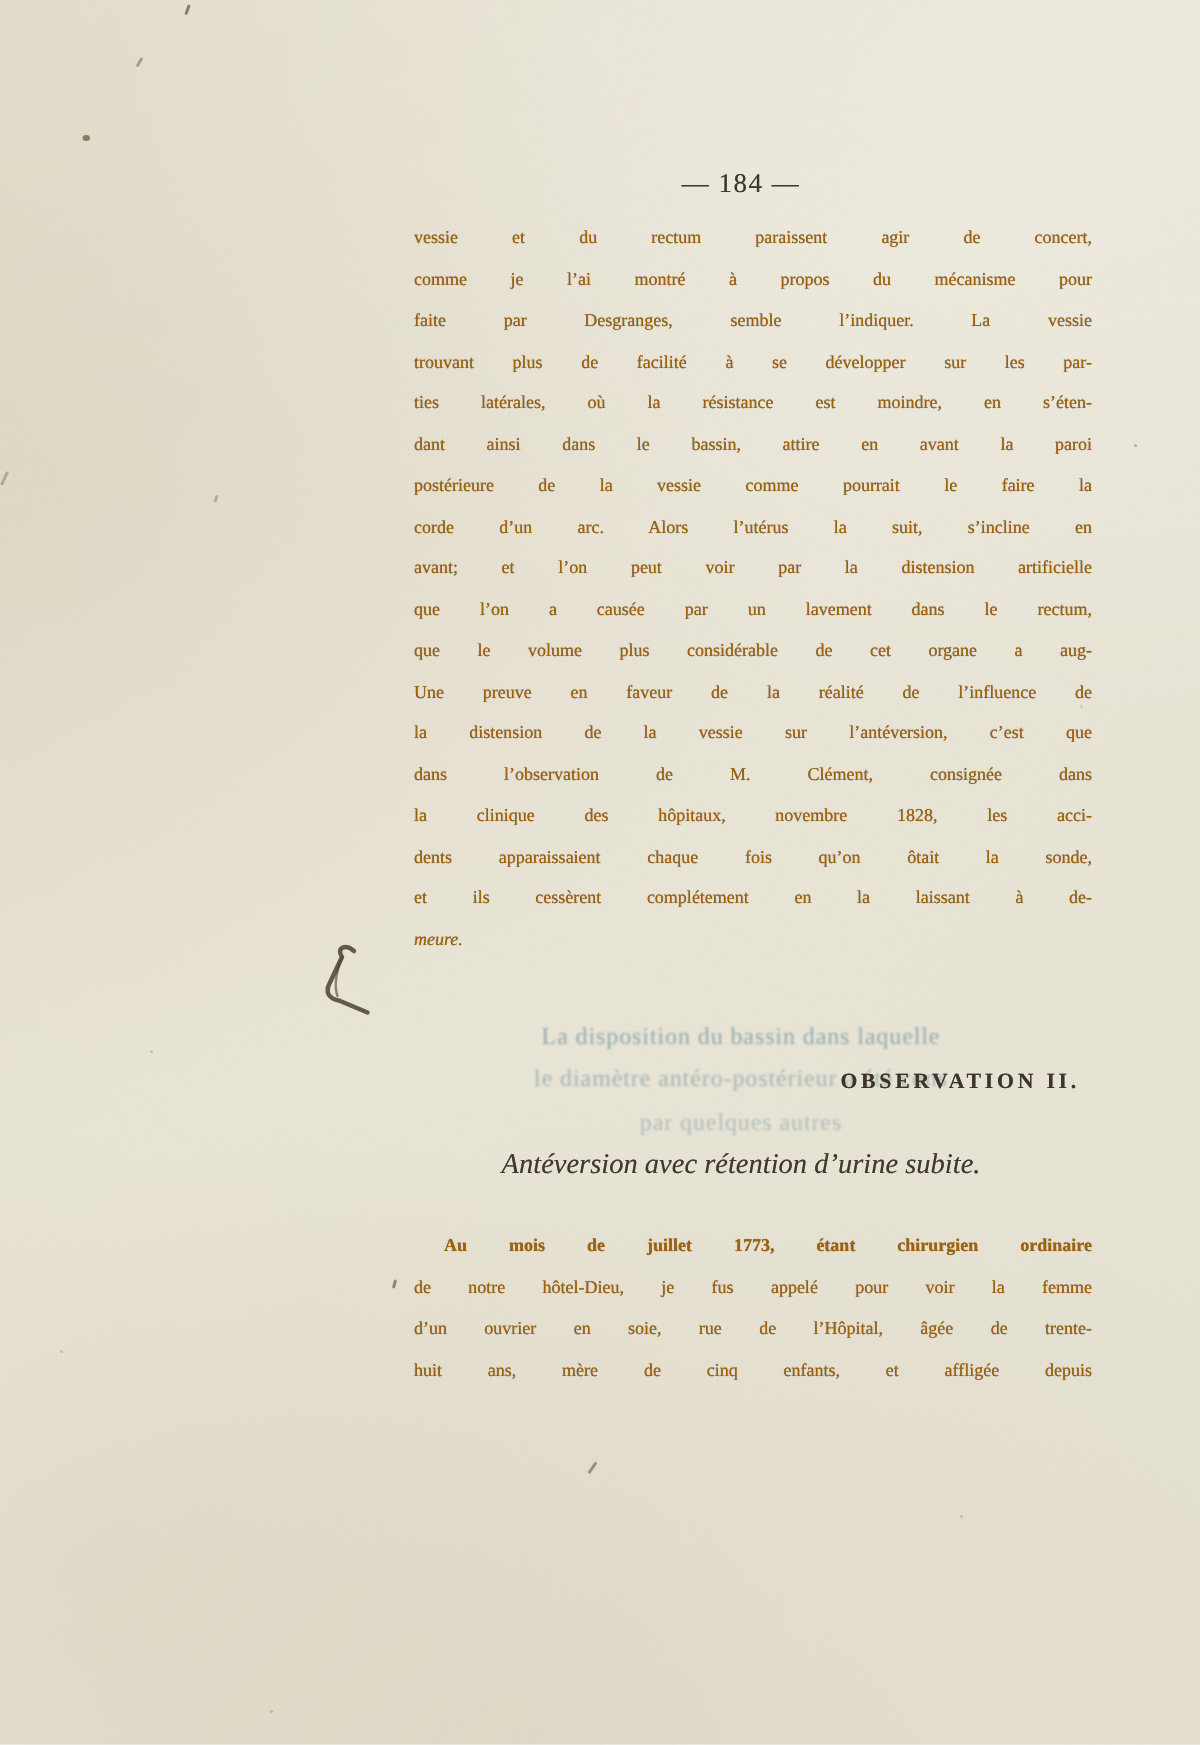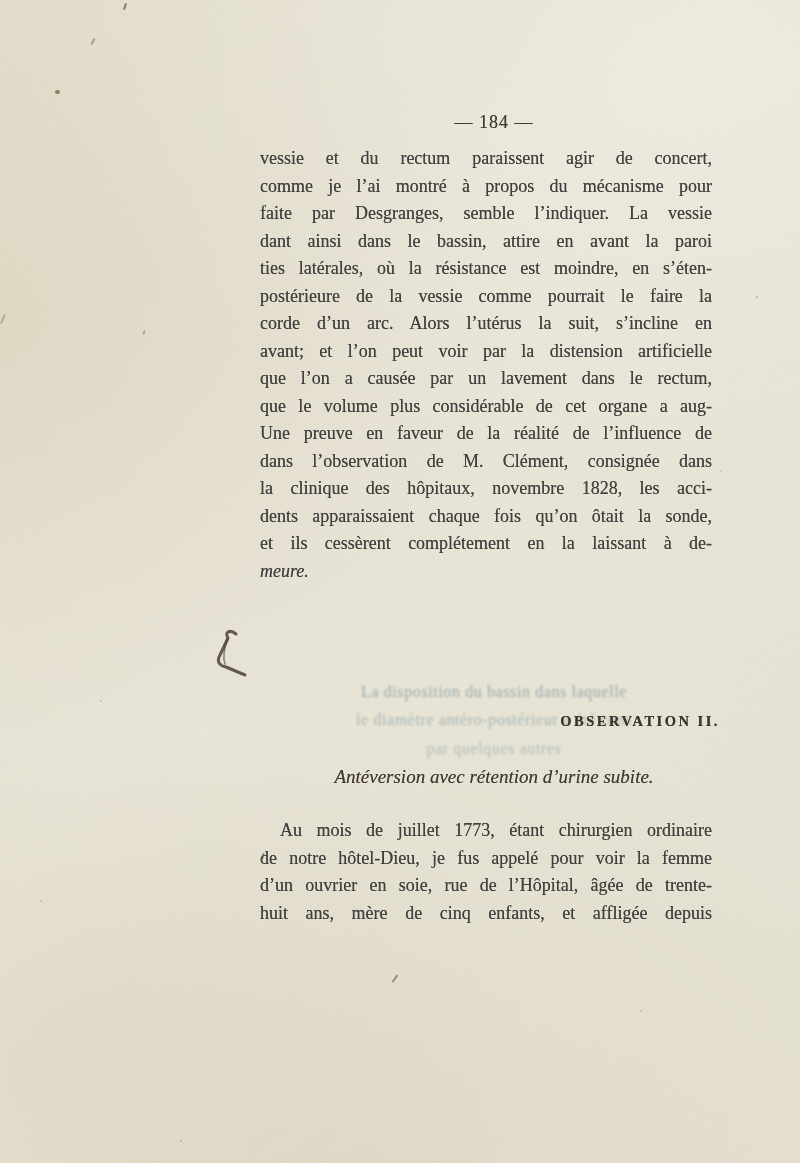--- a/index.html
+++ b/index.html
@@ -20,27 +20,27 @@
   }
   .grain { position:absolute; inset:0; pointer-events:none; mix-blend-mode:multiply; }
 
   .textcol { color:#3e382c; }
   .pagenum {
     position:absolute; left:268px; top:112px; width:452px;
     text-align:center; font-size:18px; letter-spacing:1px;
     color:#3e382c; text-shadow:0 0 0.4px rgba(62,56,44,0.65);
   }
   .para {
-    position:absolute; left:260px; width:452px;
-    font-size:18px; line-height:27.5px;
-    color:#404040; text-shadow:0 0 0.45px rgba(62,56,44,0.7);
+    position:absolute; left:276px; width:452px;
+    font-size:12px; line-height:27.5px;
+    color:#a16207; text-shadow:0 0 0.45px rgba(62,56,44,0.7);
   }
   #para1 { top:145px; }
   #para2 { top:817px; }
-  #para2 .line:first-child { text-indent:20px; }
+  #para2 .line:first-child { text-indent:20px;font-weight:bold; }
   .line { text-align:justify; text-align-last:justify; }
   .line.lastline { text-align-last:left;font-style:italic; }
 
   .obs-heading {
     position:absolute; left:268px; top:713px; width:452px;
     text-align:right; font-weight:bold; font-size:14.5px;
     letter-spacing:2.5px; color:#3b352a;
     text-shadow:0 0 0.4px rgba(59,53,42,0.7);
   }
   .obs-subtitle {
@@ -94,28 +94,30 @@
 <div class="ghost g2">le diamètre antéro-postérieur a été cons</div>
 <div class="ghost g3">par quelques autres</div>
 
 <div class="textcol">
   <div class="pagenum">— 184 —</div>
 
   <div class="para" id="para1">
       <div class="line">vessie et du rectum paraissent agir de concert,</div>
       <div class="line">comme je l’ai montré à propos du mécanisme pour</div>
       <div class="line">faite par Desgranges, semble l’indiquer. La vessie</div>
+      <div class="line">trouvant plus de facilité à se développer sur les par-</div>
+      <div class="line">ties latérales, où la résistance est moindre, en s’éten-</div>
       <div class="line">dant ainsi dans le bassin, attire en avant la paroi</div>
-      <div class="line">ties latérales, où la résistance est moindre, en s’éten-</div>
       <div class="line">postérieure de la vessie comme pourrait le faire la</div>
       <div class="line">corde d’un arc. Alors l’utérus la suit, s’incline en</div>
       <div class="line">avant; et l’on peut voir par la distension artificielle</div>
       <div class="line">que l’on a causée par un lavement dans le rectum,</div>
       <div class="line">que le volume plus considérable de cet organe a aug-</div>
       <div class="line">Une preuve en faveur de la réalité de l’influence de</div>
+      <div class="line">la distension de la vessie sur l’antéversion, c’est que</div>
       <div class="line">dans l’observation de M. Clément, consignée dans</div>
       <div class="line">la clinique des hôpitaux, novembre 1828, les acci-</div>
       <div class="line">dents apparaissaient chaque fois qu’on ôtait la sonde,</div>
       <div class="line">et ils cessèrent complétement en la laissant à de-</div>
       <div class="line lastline">meure.</div>
     </div>
 
   <div class="obs-heading">OBSERVATION II.</div>
 
   <div class="obs-subtitle">Antéversion avec rétention d’urine subite.</div>

